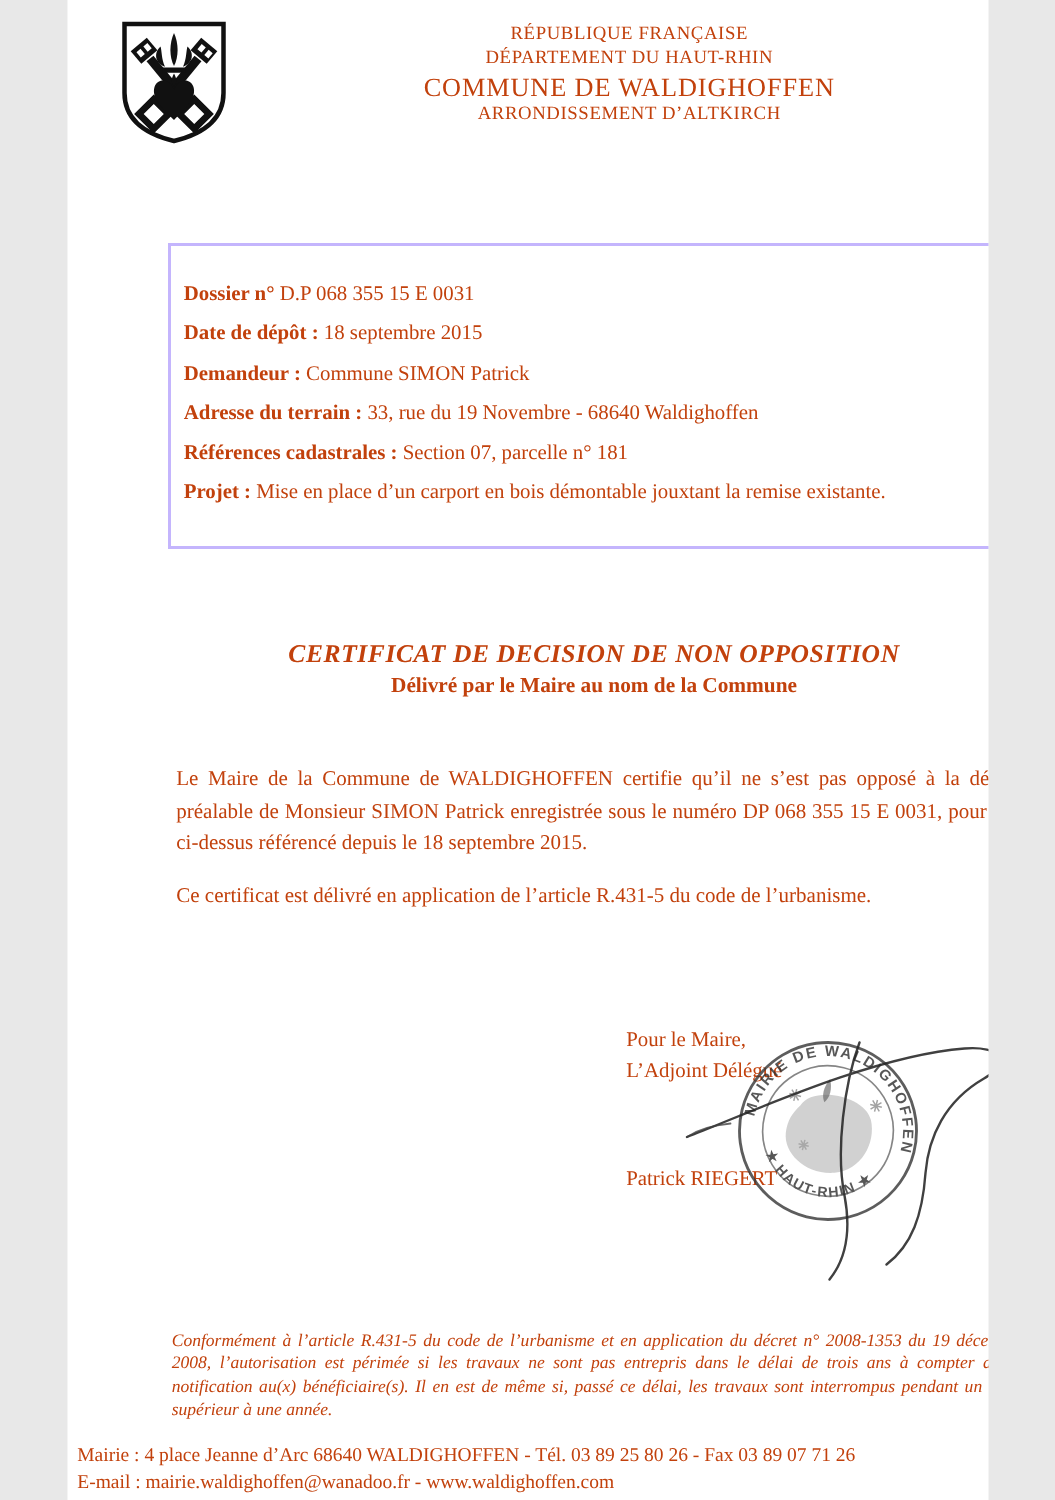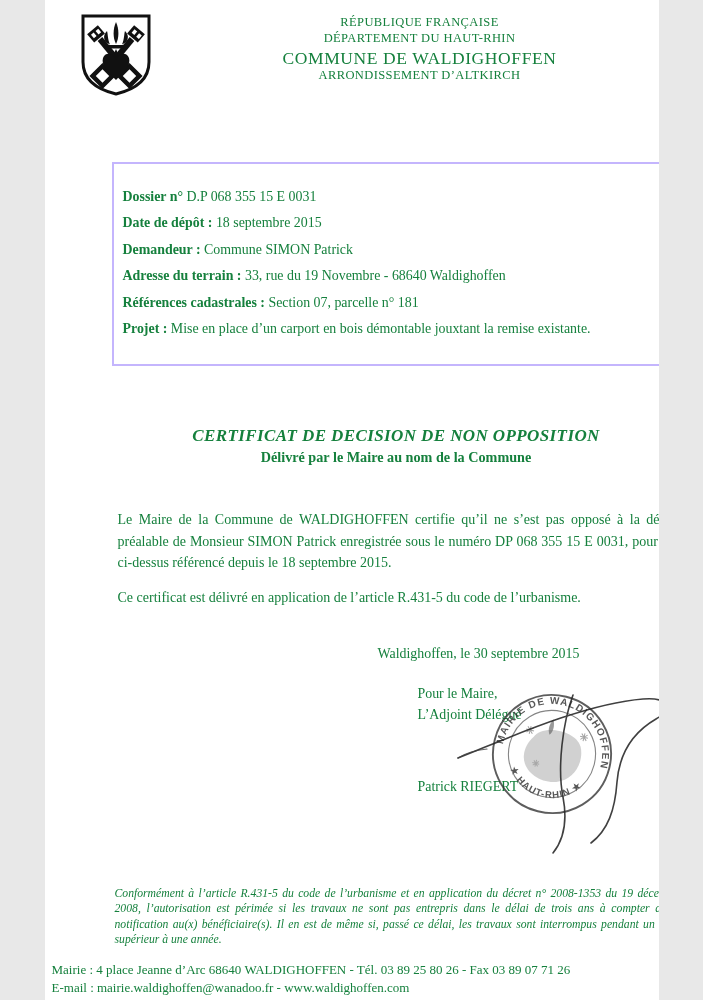--- a/index.html
+++ b/index.html
@@ -1,20 +1,20 @@
 <!DOCTYPE html>
 <html><head>
 <meta charset="utf-8">
 <style>
   * { margin:0; padding:0; box-sizing:border-box; }
   html,body { background:#e8e8e8; }
   .page {
     position:relative; width:614px; height:1000px; margin:0 auto;
     background:#ffffff; overflow:hidden;
-    font-family:"Liberation Serif", serif; color:#15803d;
+    font-family:"Liberation Serif", serif; color:#c2410c;
   }
   
   .crest { position:absolute; left:33px; top:12px; width:76px; height:86px; }
   .header-text { position:absolute; left:115px; top:15px; width:520px; text-align:center; }
   .ht-line1, .ht-line2, .ht-line4 { font-size:12.5px; letter-spacing:0.4px; line-height:15.5px; }
   .ht-line3 { font-size:17.5px; letter-spacing:0.6px; line-height:20px; margin-top:2px; }
   
   .dossier-box {
     position:absolute; left:67px; top:162px; width:561px; height:204px;
     border:2px solid #c4b5fd; padding:20px 10px 0 9px;
@@ -95,21 +95,20 @@
   <div class="title-block">
     <div class="title-line">CERTIFICAT DE DECISION DE NON OPPOSITION</div>
     <div class="title-sub">Délivré par le Maire au nom de la Commune</div>
   </div>
 
   <div class="body-block">
     <p>Le Maire de la Commune de WALDIGHOFFEN certifie qu’il ne s’est pas opposé à la déclaration préalable de Monsieur SIMON Patrick enregistrée sous le numéro DP 068 355 15 E 0031, pour le projet ci-dessus référencé depuis le 18 septembre 2015.</p>
     <p>Ce certificat est délivré en application de l’article R.431-5 du code de l’urbanisme.</p>
   </div>
 
-  <div class="place-date">Waldighoffen, le 30 septembre 2015</div>
   <div class="sign-block">
     <div>Pour le Maire,</div>
     <div>L’Adjoint Délégué</div>
   </div>
   <div class="signatory">Patrick RIEGERT</div>
 
   <svg class="stamp-overlay" viewBox="0 0 310 225" aria-hidden="true">
     <defs>
       <path id="arcTop" d="M 127,82 A 50,50 0 0 1 227,82"></path>
       <path id="arcBottom" d="M 133,82 A 44,44 0 0 0 221,82"></path>

